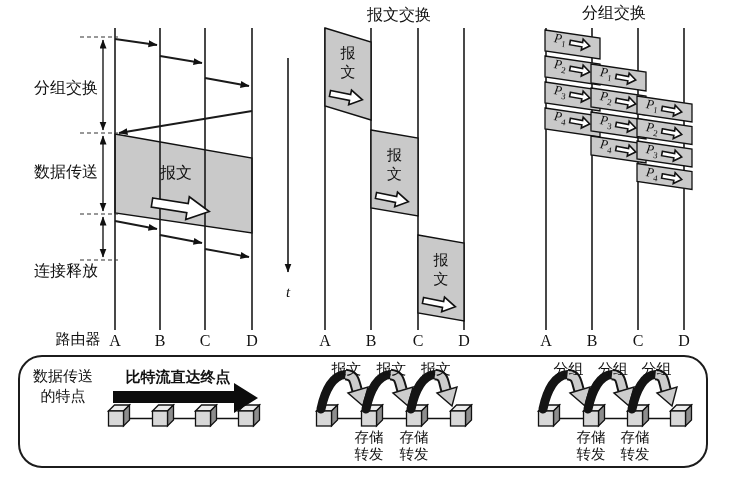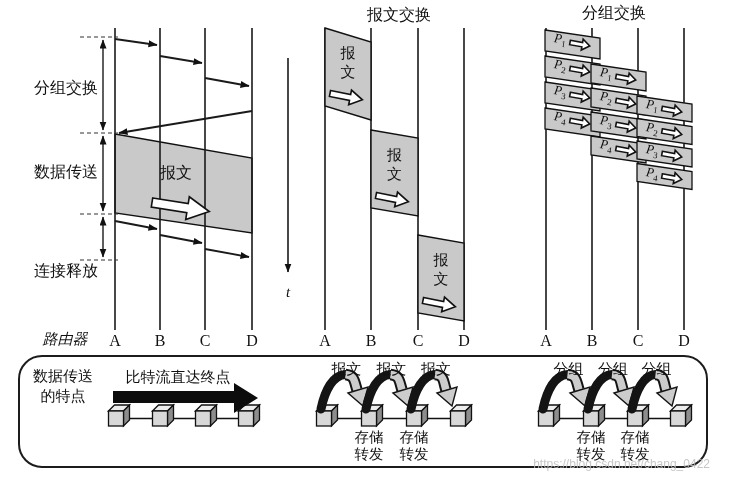--- a/index.html
+++ b/index.html
@@ -143,21 +143,20 @@
       <polygon points="570,393 590,387 585,406" fill="#cccccc" stroke="#141414" stroke-width="1.4"></polygon>
       <path d="M588,409 C 592,390 600,375 612,374.5" fill="none" stroke="#141414" stroke-width="9" stroke-linecap="round"></path>
       <path d="M612,374.5 C 621,375.5 620,380 623,390" fill="none" stroke="#141414" stroke-width="11.5"></path>
       <path d="M612,374.5 C 621,375.5 620,380 623,390" fill="none" stroke="#cccccc" stroke-width="7.5"></path>
       <polygon points="614,393 634,387 629,406" fill="#cccccc" stroke="#141414" stroke-width="1.4"></polygon>
       <path d="M632,409 C 636,390 644,375 655.5,374.5" fill="none" stroke="#141414" stroke-width="9" stroke-linecap="round"></path>
       <path d="M655.5,374.5 C 664.5,375.5 663,380 666,390" fill="none" stroke="#141414" stroke-width="11.5"></path>
       <path d="M655.5,374.5 C 664.5,375.5 663,380 666,390" fill="none" stroke="#cccccc" stroke-width="7.5"></path>
       <polygon points="657,393 677,387 672,406" fill="#cccccc" stroke="#141414" stroke-width="1.4"></polygon>
     </svg>
-  <div class="wm" id="wm" style="left:470px;top:457px;width:240px;">https://blog.csdn.net/chang_0422</div>
 <div class="lbl cjk ital" style="left: 280px; top: 283px; width: 16px; font-size: 15px;">t</div>
     <div class="lbl cjk vstack" style="left: 334px; top: 44px; width: 28px; font-size: 15px;">报<br>文</div>
     <div class="lbl cjk vstack" style="left: 380.5px; top: 146px; width: 28px; font-size: 15px;">报<br>文</div>
     <div class="lbl cjk vstack" style="left: 427px; top: 251px; width: 28px; font-size: 15px;">报<br>文</div>
     <div class="lbl cjk" style="left: 549px; top: 31px; width: 22px; font-size: 13px; transform: rotate(9deg);"><i>P</i><sub>1</sub></div>
     <div class="lbl cjk" style="left: 549px; top: 57px; width: 22px; font-size: 13px; transform: rotate(9deg);"><i>P</i><sub>2</sub></div>
     <div class="lbl cjk" style="left: 549px; top: 83px; width: 22px; font-size: 13px; transform: rotate(9deg);"><i>P</i><sub>3</sub></div>
     <div class="lbl cjk" style="left: 549px; top: 109px; width: 22px; font-size: 13px; transform: rotate(9deg);"><i>P</i><sub>4</sub></div>
     <div class="lbl cjk" style="left: 595px; top: 65px; width: 22px; font-size: 13px; transform: rotate(9deg);"><i>P</i><sub>1</sub></div>
     <div class="lbl cjk" style="left: 595px; top: 89px; width: 22px; font-size: 13px; transform: rotate(9deg);"><i>P</i><sub>2</sub></div>
@@ -166,35 +165,35 @@
     <div class="lbl cjk" style="left: 641px; top: 97px; width: 22px; font-size: 13px; transform: rotate(9deg);"><i>P</i><sub>1</sub></div>
     <div class="lbl cjk" style="left: 641px; top: 119.5px; width: 22px; font-size: 13px; transform: rotate(9deg);"><i>P</i><sub>2</sub></div>
     <div class="lbl cjk" style="left: 641px; top: 142px; width: 22px; font-size: 13px; transform: rotate(9deg);"><i>P</i><sub>3</sub></div>
     <div class="lbl cjk" style="left: 641px; top: 164.5px; width: 22px; font-size: 13px; transform: rotate(9deg);"><i>P</i><sub>4</sub></div>
     <div class="lbl cjk" style="left: 572px; top: 3px; width: 84px; font-size: 16px;">分组交换</div>
     <div class="lbl cjk" style="left: 357px; top: 5px; width: 84px; font-size: 16px;">报文交换</div>
     <div class="lbl cjk" style="left: 24px; top: 78px; width: 84px; font-size: 16px;">分组交换</div>
     <div class="lbl cjk" style="left: 24px; top: 162px; width: 84px; font-size: 16px;">数据传送</div>
     <div class="lbl cjk" style="left: 24px; top: 229px; width: 84px; font-size: 16px; margin-top: 32px;">连接释放</div>
     <div class="lbl cjk" style="left: 156px; top: 163px; width: 40px; font-size: 16px;">报文</div>
-    <div class="lbl cjk" style="left: 39px; top: 330px; width: 52px; font-size: 15px; font-style: italic;">路由器</div>
+    <div class="lbl cjk" style="left: 52px; top: 330px; width: 52px; font-size: 15px;">路由器</div>
     <div class="lbl cjk" style="left: 105px; top: 331px; width: 20px; font-size: 16px;">A</div>
     <div class="lbl cjk" style="left: 150px; top: 331px; width: 20px; font-size: 16px;">B</div>
     <div class="lbl cjk" style="left: 195px; top: 331px; width: 20px; font-size: 16px;">C</div>
     <div class="lbl cjk" style="left: 242px; top: 331px; width: 20px; font-size: 16px;">D</div>
     <div class="lbl cjk" style="left: 315px; top: 331px; width: 20px; font-size: 16px;">A</div>
     <div class="lbl cjk" style="left: 361px; top: 331px; width: 20px; font-size: 16px;">B</div>
     <div class="lbl cjk" style="left: 408px; top: 331px; width: 20px; font-size: 16px;">C</div>
     <div class="lbl cjk" style="left: 454px; top: 331px; width: 20px; font-size: 16px;">D</div>
     <div class="lbl cjk" style="left: 536px; top: 331px; width: 20px; font-size: 16px;">A</div>
     <div class="lbl cjk" style="left: 582px; top: 331px; width: 20px; font-size: 16px;">B</div>
     <div class="lbl cjk" style="left: 628px; top: 331px; width: 20px; font-size: 16px;">C</div>
     <div class="lbl cjk" style="left: 674px; top: 331px; width: 20px; font-size: 16px;">D</div>
     <div class="lbl cjk" style="left: 22px; top: 366px; width: 82px; font-size: 15px; line-height: 20px;">数据传送<br>的特点</div>
-    <div class="lbl cjk" style="left: 108px; top: 368px; width: 140px; font-size: 15px;">比特流直达终点</div>
+    <div class="lbl cjk" style="left: 108px; top: 368px; width: 140px; font-size: 15px; font-weight: bold;">比特流直达终点</div>
     <div class="lbl cjk" style="left: 328.5px; top: 360px; width: 36px; font-size: 15px;">报文</div>
     <div class="lbl cjk" style="left: 373.5px; top: 360px; width: 36px; font-size: 15px;">报文</div>
     <div class="lbl cjk" style="left: 418px; top: 360px; width: 36px; font-size: 15px;">报文</div>
     <div class="lbl cjk" style="left: 351px; top: 429px; width: 36px; font-size: 14.5px; line-height: 16.5px;">存储<br>转发</div>
     <div class="lbl cjk" style="left: 396px; top: 429px; width: 36px; font-size: 14.5px; line-height: 16.5px;">存储<br>转发</div>
     <div class="lbl cjk" style="left: 550.5px; top: 360px; width: 36px; font-size: 15px;">分组</div>
     <div class="lbl cjk" style="left: 595px; top: 360px; width: 36px; font-size: 15px;">分组</div>
     <div class="lbl cjk" style="left: 638.5px; top: 360px; width: 36px; font-size: 15px;">分组</div>
     <div class="lbl cjk" style="left: 573px; top: 429px; width: 36px; font-size: 14.5px; line-height: 16.5px;">存储<br>转发</div>
     <div class="lbl cjk" style="left: 617px; top: 429px; width: 36px; font-size: 14.5px; line-height: 16.5px;">存储<br>转发</div>

